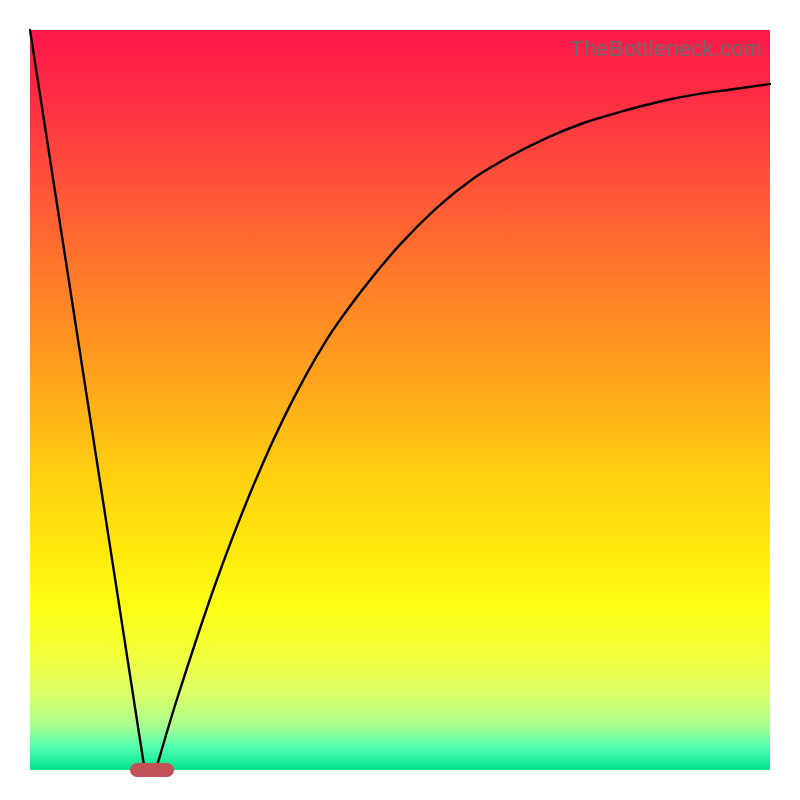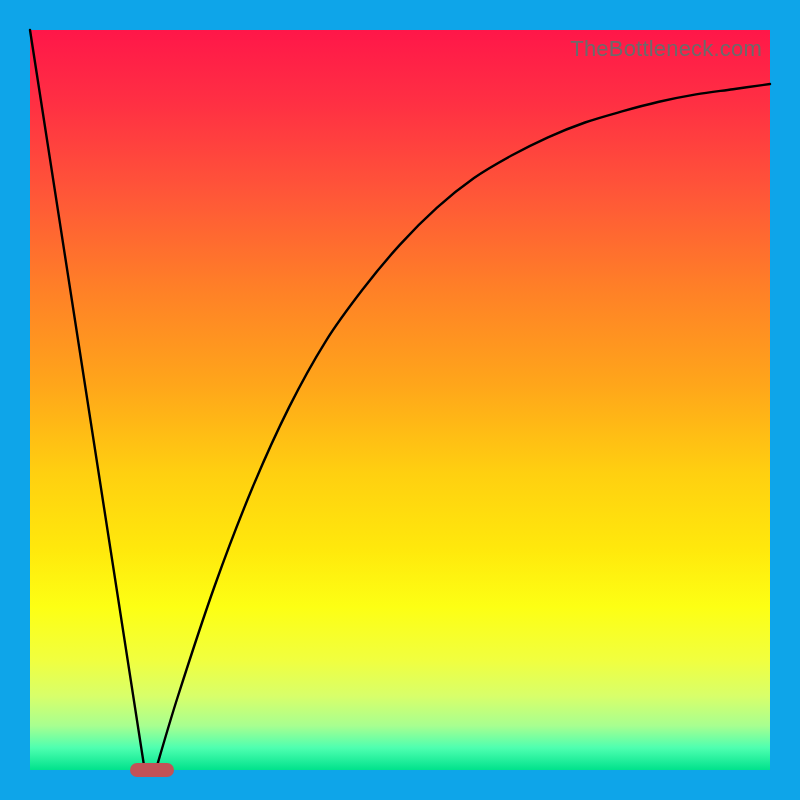--- a/index.html
+++ b/index.html
@@ -8,21 +8,21 @@
     width: 800px;
     height: 800px;
     overflow: hidden;
     background: #000;
     font-family: Arial, Helvetica, sans-serif;
   }
   .frame {
     position: relative;
     width: 800px;
     height: 800px;
-    background: #0ea5e9;
+    background: #ffffff;
   }
   .plot-area {
     position: absolute;
     left: 30px;
     top: 30px;
     width: 740px;
     height: 740px;
     background: linear-gradient(
       to bottom,
       #ff1749 0%,

